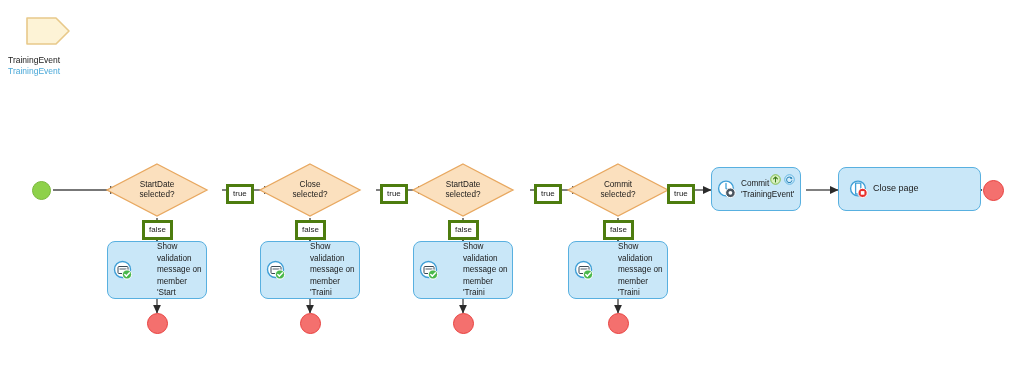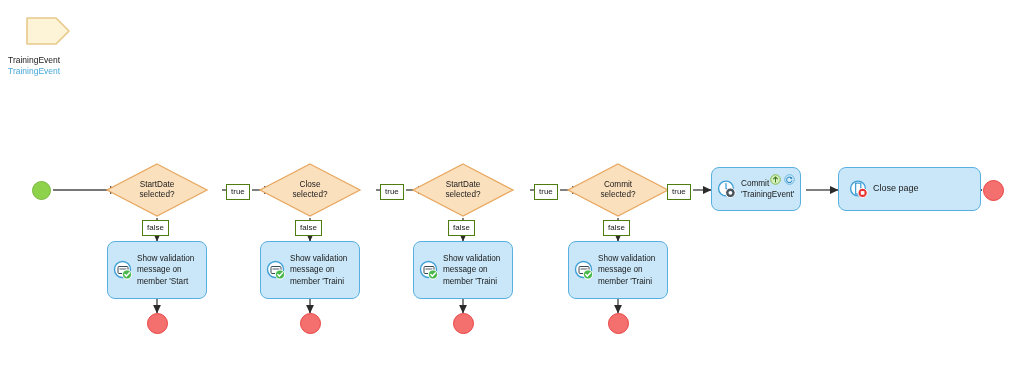--- a/index.html
+++ b/index.html
@@ -100,21 +100,21 @@
     line-height: 10.5px;
     color: #1a1a1a;
     text-align: center;
     pointer-events: none;
   }
 
   
   .chip {
     position: absolute;
     background: #ffffff;
-    border: 1px solid #4d7c0f;
+    border: 3px solid #4d7c0f;
     font-size: 8px;
     line-height: 11px;
     color: #1a1a1a;
     padding: 1px 4px 1.5px 4px;
     box-sizing: border-box;
     white-space: nowrap;
   }
 
   
   .activity {
@@ -134,21 +134,21 @@
     margin-right: 4px;
     position: relative;
   }
   .activity .act-text {
     font-size: 8.2px;
     line-height: 11.5px;
     color: #1a1a1a;
     padding-right: 4px;
     overflow: hidden;
   }
-  .activity.tall { height: 58px; }
+  .activity.tall { height: 58px; gap: 20px; }
   .activity.short { height: 44px; }
 
   .badges {
     position: absolute;
     top: 3px;
     right: 5px;
     display: flex;
     gap: 3px;
   }
   .badge {

